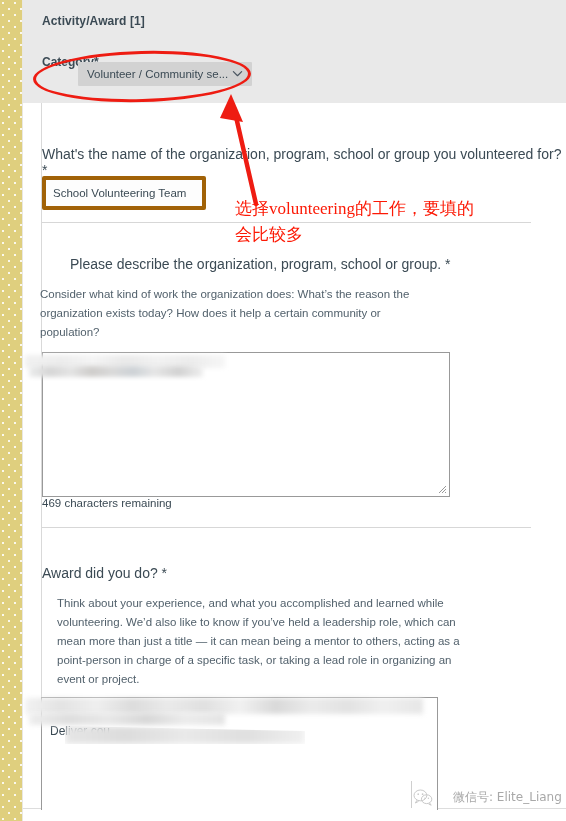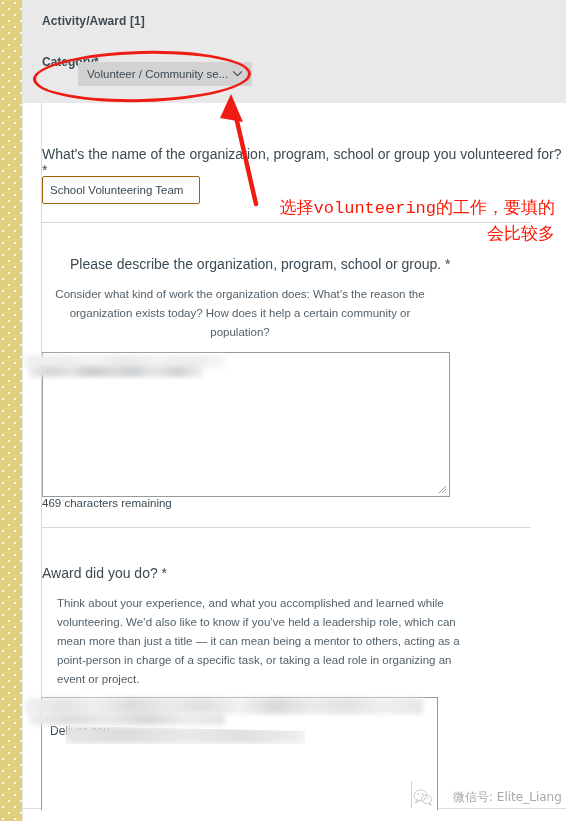--- a/index.html
+++ b/index.html
@@ -82,52 +82,51 @@
   
   #annotation-arrow{
     position:absolute;left:175px;top:92px;width:80px;height:115px;
     z-index:40;pointer-events:none;
   }
 
   
   #annotation-note{
     position:absolute;left:212px;top:196px;width:320px;
     color:#fc1905;font-size:17px;line-height:26px;
-    font-family:Liberation Mono, monospace;
+    font-family:Liberation Serif, serif;
     z-index:41;
-    text-align:right;
   }
 
   
   .q-label{
     position:absolute;font-size:14px;font-weight:normal;color:#3b4a54;
   }
   .q-help{
     position:absolute;font-size:11.5px;color:#52616c;line-height:19px;
   }
 
   #q1-label{left:19px;top:146px;}
 
   #org-input{
     position:absolute;left:19px;top:176px;width:156px;height:26px;
-    background:#fdfdfd;border:1px solid #a16207;border-radius:2px;
+    background:#fdfdfd;border:4px solid #a16207;border-radius:2px;
     display:flex;align-items:center;overflow:hidden;
   }
   #org-input-value{
     font-size:11.5px;color:#3b4a54;margin-left:7px;white-space:nowrap;
   }
 
   .divider{
     position:absolute;left:19px;width:489px;height:1px;background:#d7d7d7;
   }
   #divider-1{top:222px;}
   #divider-2{top:527px;}
 
   #q2-label{left:19px;top:256px;padding-left:28px;}
-  #q2-help{left:17px;top:285px;width:400px;text-align:center;}
+  #q2-help{left:17px;top:285px;width:400px;}
 
   
   .textarea-box{
     position:absolute;background:#ffffff;border:1px solid #999999;
   }
   #desc-textarea{left:19px;top:352px;width:406px;height:143px;}
   #desc-textarea-resize{
     position:absolute;right:2px;bottom:2px;width:9px;height:9px;
   }
   #desc-counter{

